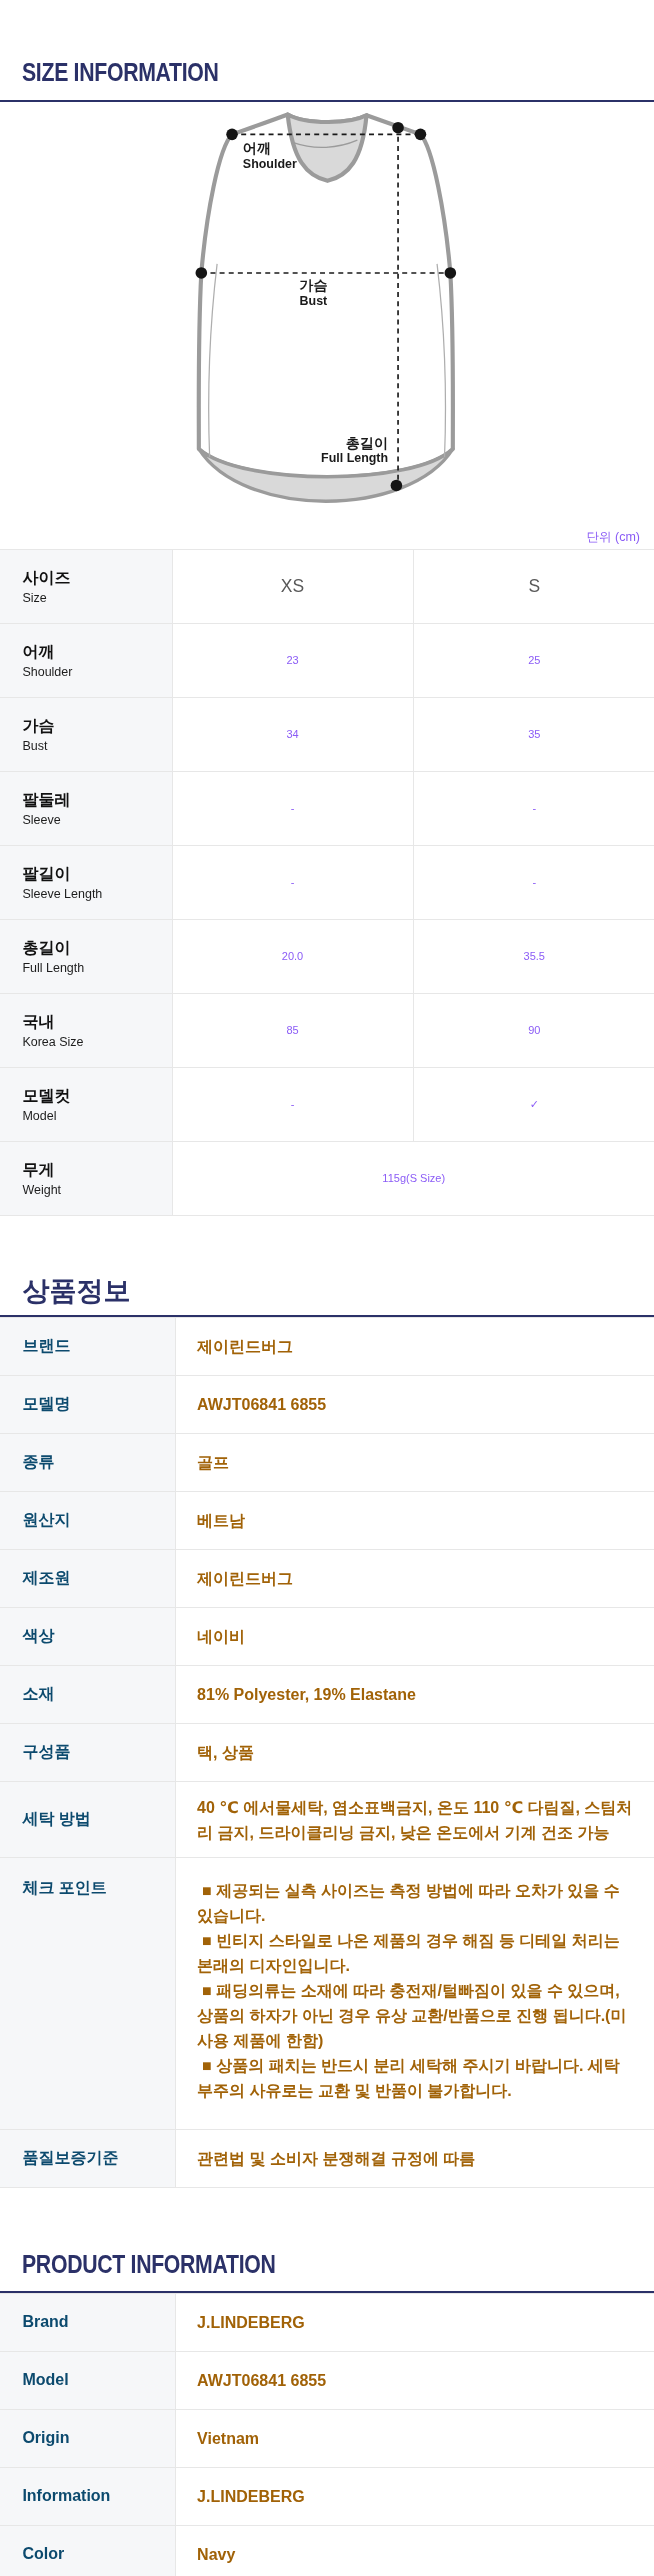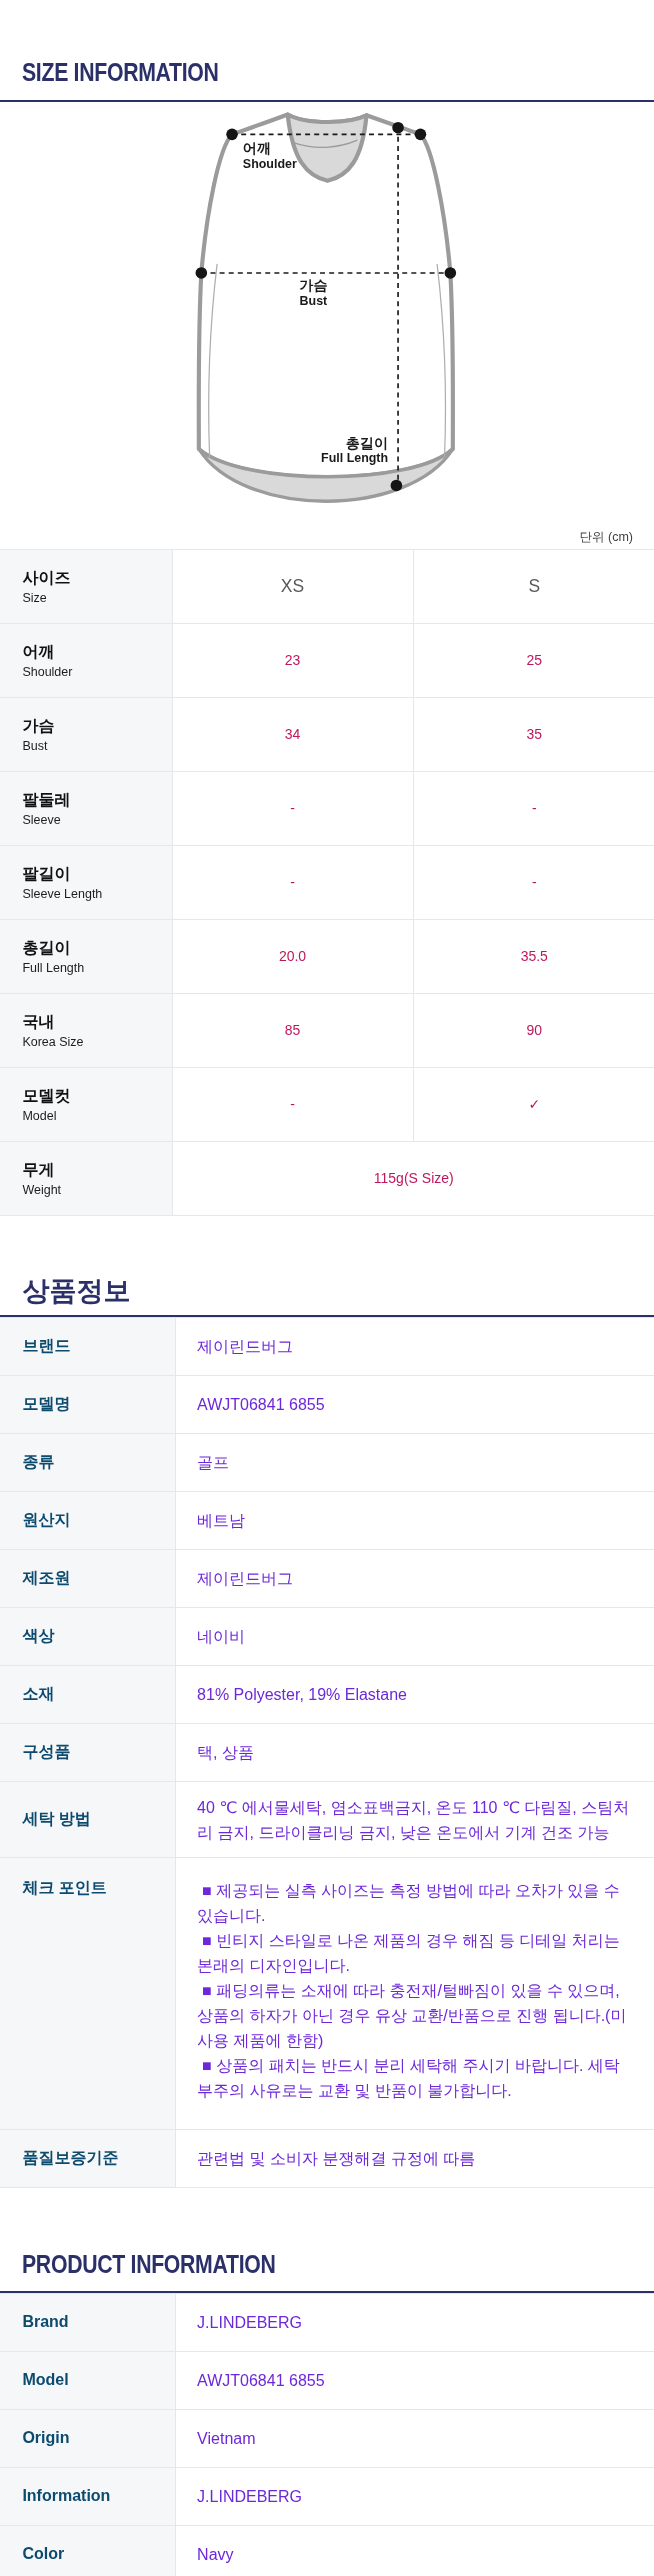--- a/index.html
+++ b/index.html
@@ -20,45 +20,45 @@
   .rule { height:1.7px; background:#2b3168; margin-top:13.3px; }
   .rule-ko { margin-top:11.6px; }
 
   
   .diagram { position:relative; width:655px; height:415px; }
   .diagram svg { position:absolute; left:0; top:0; }
   .d-ko { font-size:17px; font-weight:700; fill:#1a1a1a; }
   .d-en { font-size:15px; font-weight:700; fill:#1a1a1a; }
 
   .unit-note {
-    text-align:right; padding-right:22px; margin:11.6px 0 3.3px 0;
-    font-size:12.5px; color:#404040;
+    text-align:right; padding-right:15px; margin:11.6px 0 3.3px 0;
+    font-size:12.5px; color:#8b5cf6;
   }
 
   table { border-collapse:collapse; table-layout:fixed; width:655px; }
   th, td { border:0.8px solid #e7e7e7; }
   tr > *:first-child { border-left:0; }
   tr > *:last-child  { border-right:0; }
   th {
     background:#f6f7f9; text-align:left; vertical-align:middle;
     padding:0 6.6px 0 22.4px; font-weight:400;
   }
 
   
   .size-table th, .size-table td { height:71px; }
   .lab-ko { display:block; font-size:16px; font-weight:700; color:#111; line-height:1.25; }
   .lab-en { display:block; font-size:12.5px; font-weight:500; color:#1d1d1d; margin-top:3.3px; }
-  .size-table td { text-align:center; font-size:14px; color:#be185d; }
+  .size-table td { text-align:center; font-size:11px; color:#8b5cf6; }
   .size-table td.colhead { font-size:17.5px; font-weight:400; color:#595959; }
 
   
   .info-table th { font-size:16px; font-weight:700; color:#0c4a6e; height:47px; }
   .info-table td {
-    font-size:16px; color:#6d28d9; line-height:25px; height:47px;
-    padding:5px 20px 5px 21.6px; vertical-align:middle;
+    font-size:16px; color:#a16207; line-height:25px; height:47px;
+    padding:5px 20px 5px 21.6px; vertical-align:middle;font-weight:bold;
   }
   .info-table th.top { vertical-align:top; padding-top:20px; }
   .info-table td.tall { padding-top:12.5px; padding-bottom:12px; }
   .info-table td.bullets { padding-top:20px; padding-bottom:26px; }
   .bullets p { margin:0; text-indent:5px; }
 </style>
 </head>
 <body>
 
 <div class="page">

